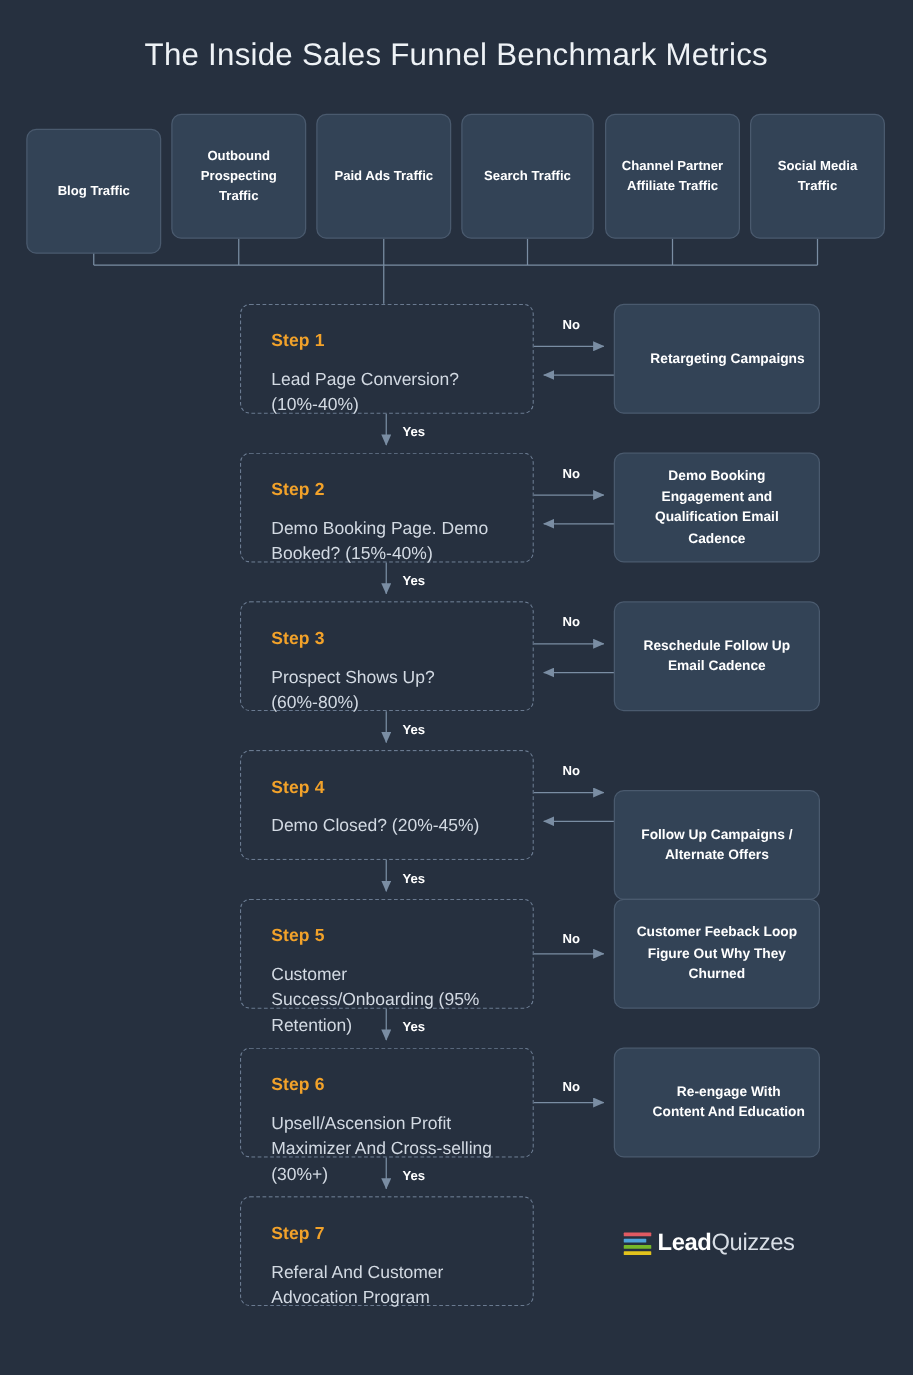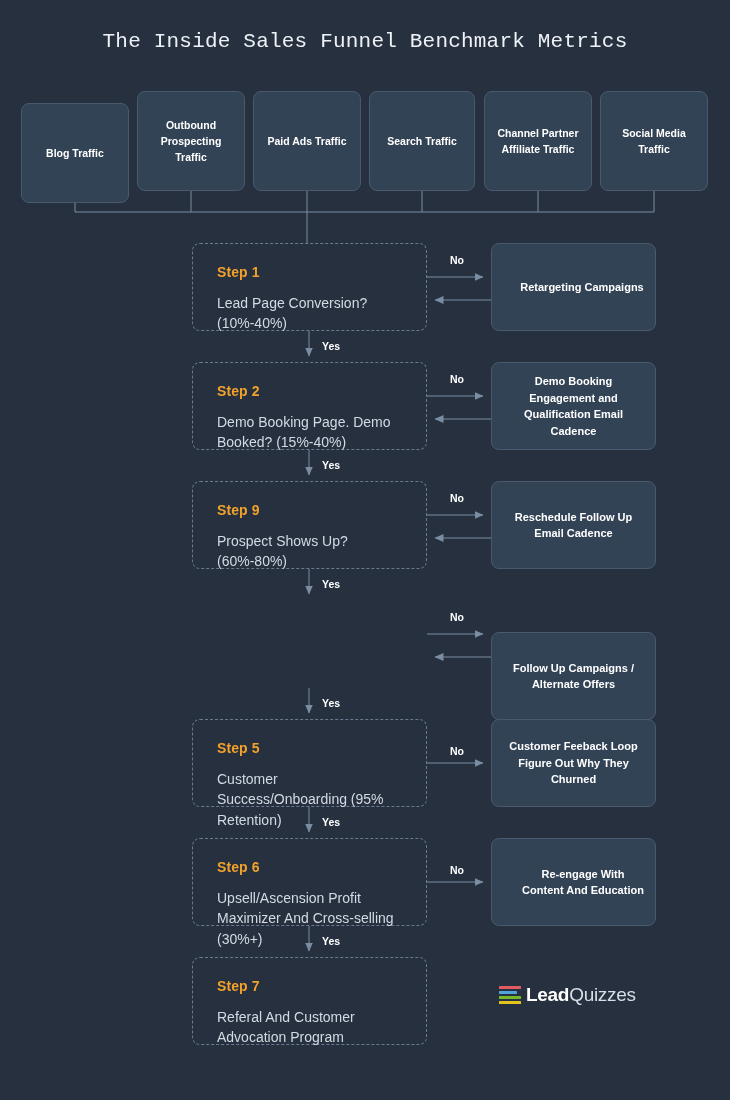--- a/index.html
+++ b/index.html
@@ -18,25 +18,24 @@
     height: 1100px;
     background: #26303f;
   }
 
   
   #page-title {
     position: absolute;
     left: 0; top: 30px;
     width: 730px;
     text-align: center;
-    font-size: 21px;
+    font-size: 25px;
     font-weight: 400;
     color: #eef2f6;
     letter-spacing: 0.2px;
-    font-family: Liberation Mono, monospace;
   }
 
   
   #wires {
     position: absolute;
     left: 0; top: 0;
     width: 730px; height: 1100px;
     pointer-events: none;
   }
 
@@ -241,29 +240,33 @@
     <div class="step-title">Step 2</div>
     <div class="step-desc">Demo Booking Page. Demo Booked? (15%-40%)</div>
   </div>
   <div class="action-box" style="top:362px; height:88px;">
     <span class="label">Demo Booking Engagement and Qualification Email Cadence</span>
   </div>
   <span class="edge-label" style="left:450px; top:373px;">No</span>
   <span class="edge-label" style="left:322px; top:459px;">Yes</span>
 
   <div class="step-box" style="top:481px; height:88px;">
-    <div class="step-title">Step 9</div>
+    <div class="step-title">Step 3</div>
     <div class="step-desc">Prospect Shows Up? (60%-80%)</div>
   </div>
   <div class="action-box" style="top:481px; height:88px;">
     <span class="label">Reschedule Follow Up Email Cadence</span>
   </div>
   <span class="edge-label" style="left:450px; top:492px;">No</span>
   <span class="edge-label" style="left:322px; top:578px;">Yes</span>
 
+  <div class="step-box" style="top:600px; height:88px;">
+    <div class="step-title">Step 4</div>
+    <div class="step-desc">Demo Closed? (20%-45%)</div>
+  </div>
   <div class="action-box" style="top:600px; height:88px;margin-top:32px;">
     <span class="label">Follow Up Campaigns / Alternate Offers</span>
   </div>
   <span class="edge-label" style="left:450px; top:611px;">No</span>
   <span class="edge-label" style="left:322px; top:697px;">Yes</span>
 
   <div class="step-box" style="top:719px; height:88px;">
     <div class="step-title">Step 5</div>
     <div class="step-desc">Customer Success/Onboarding (95% Retention)</div>
   </div>

